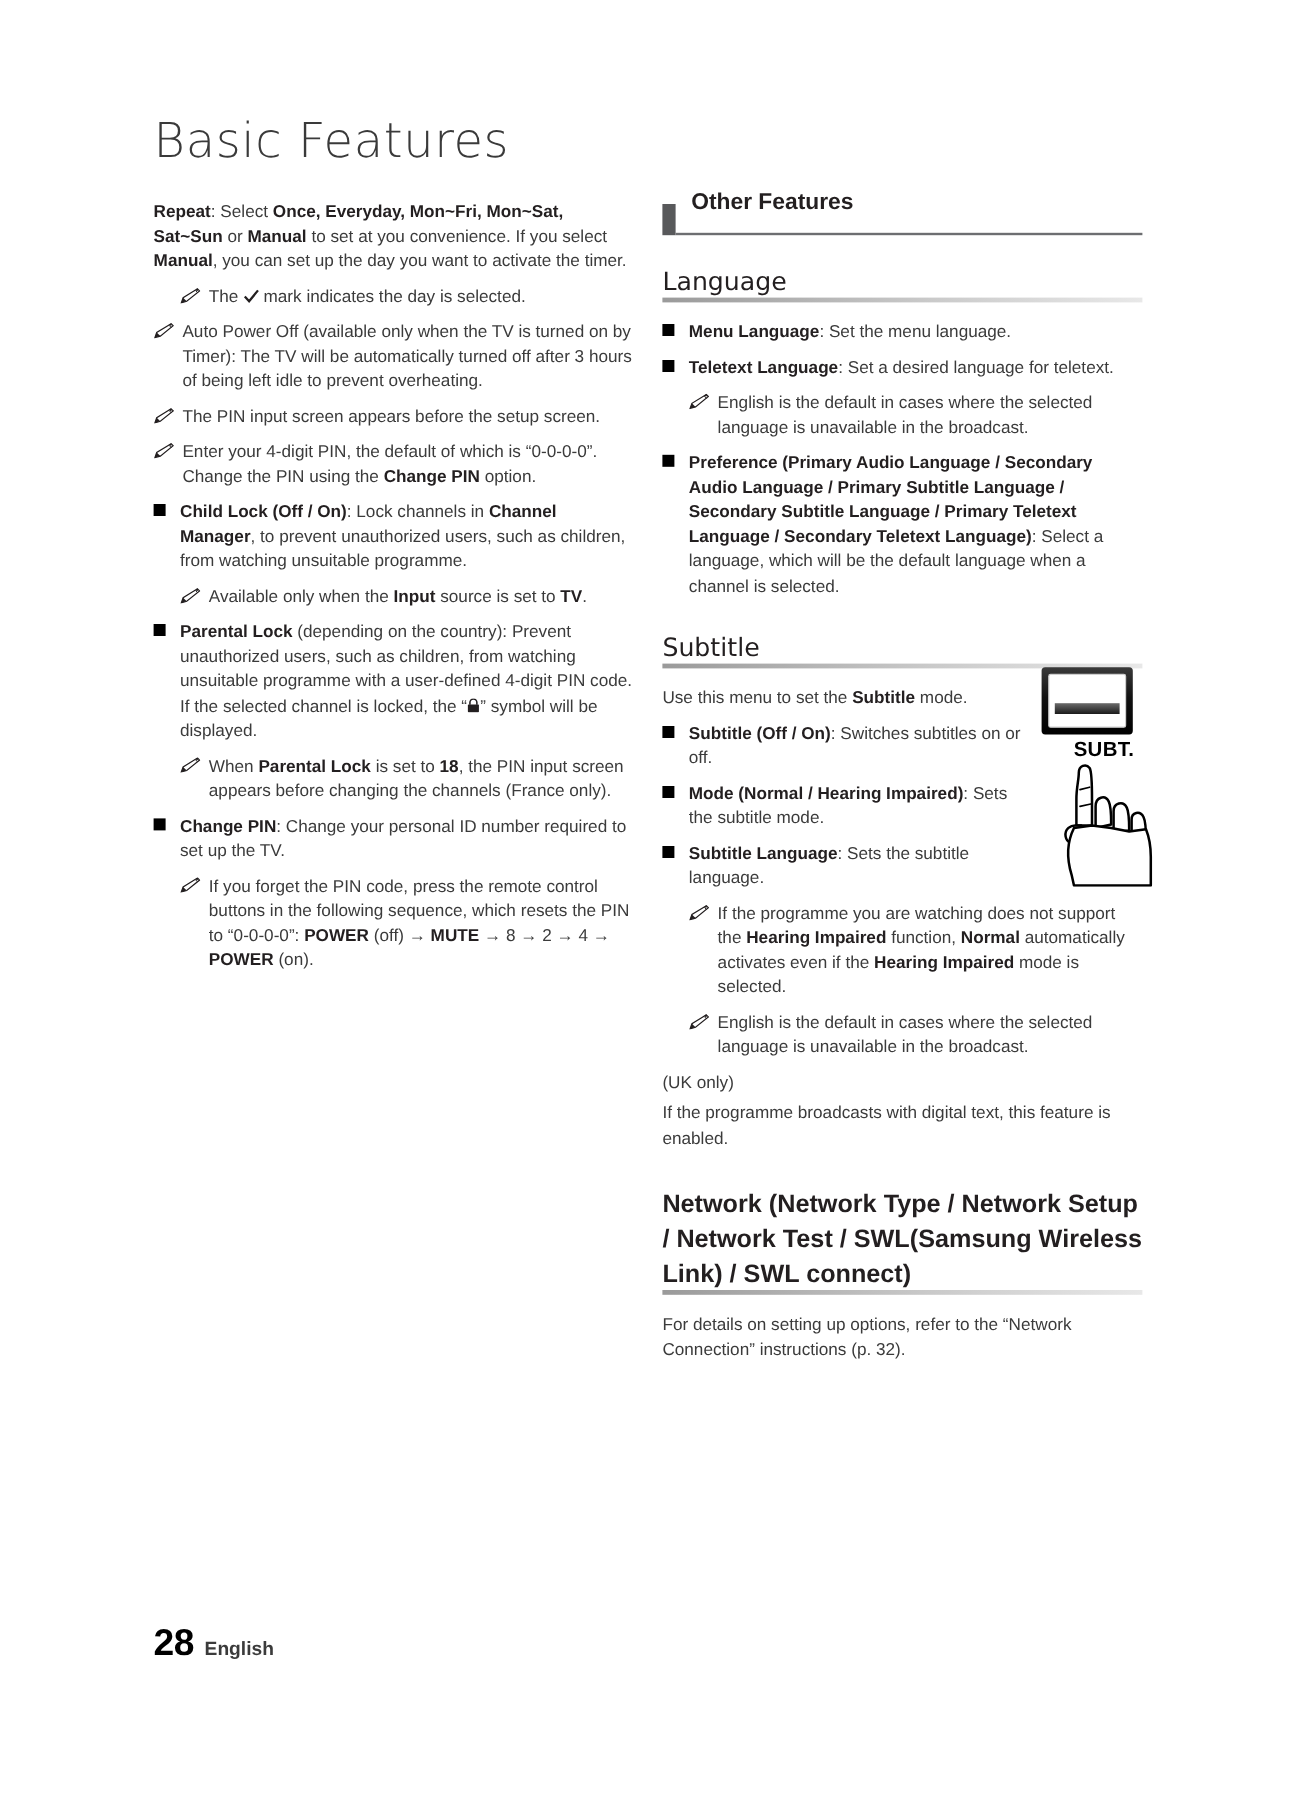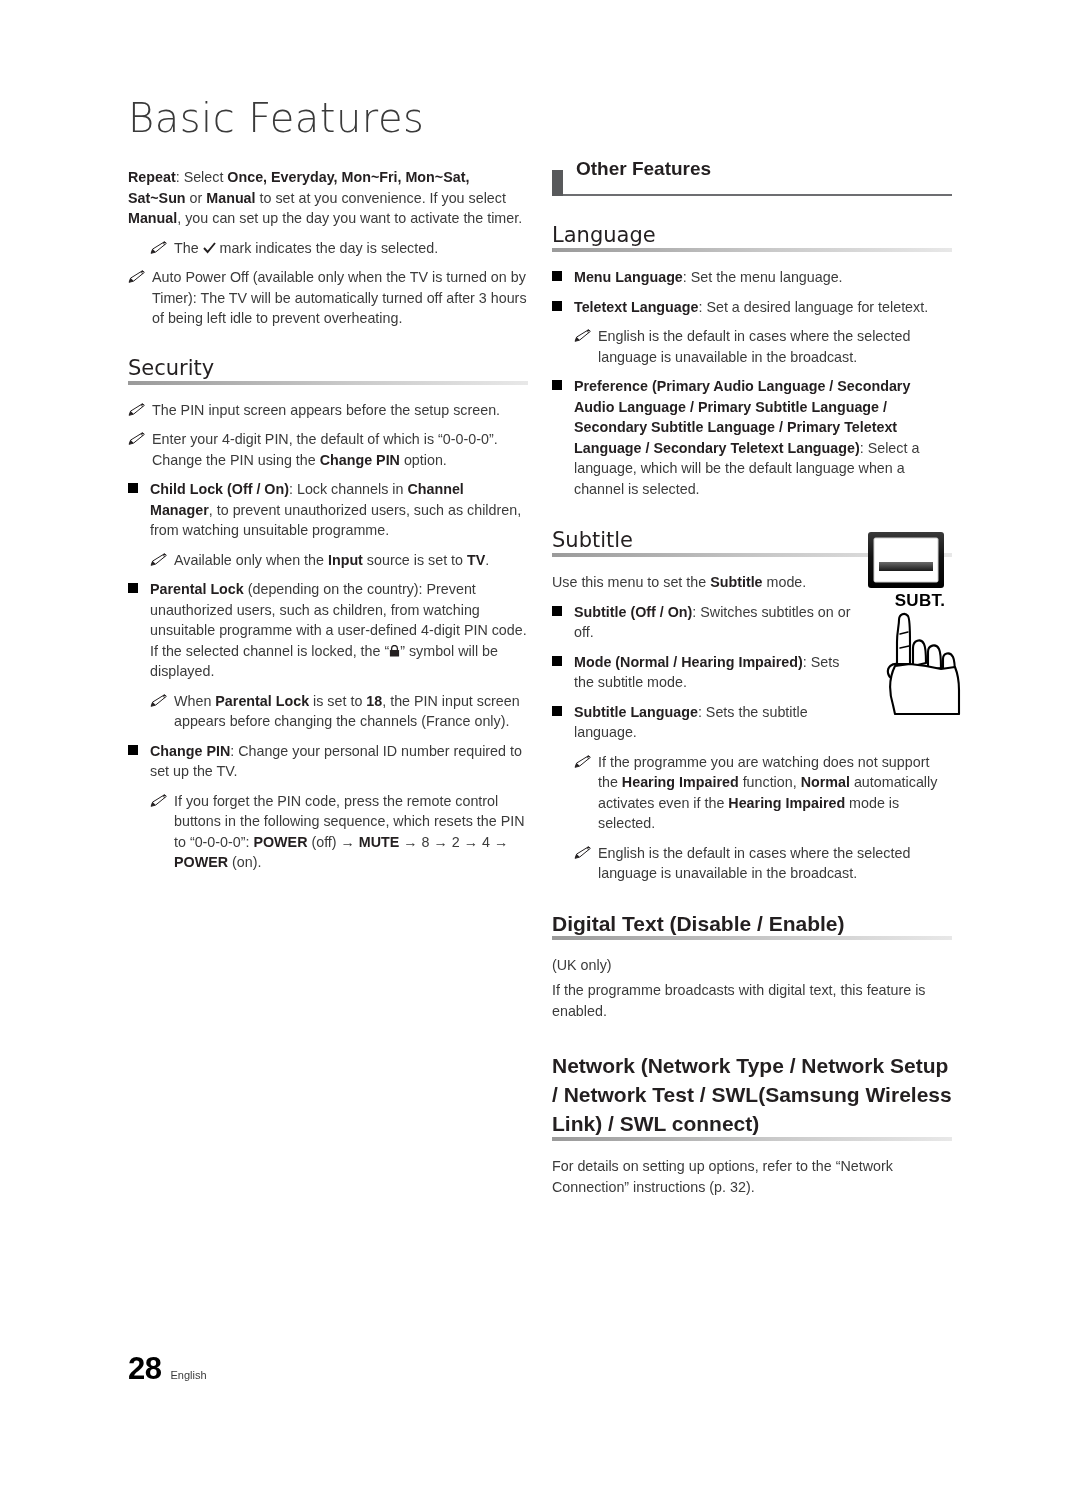--- a/index.html
+++ b/index.html
@@ -139,21 +139,21 @@
   
   .lockg { display:inline-block; width:11px; height:12px; vertical-align:-1px; }
 
   
   .ckm { display:inline-block; width:13px; height:12px; vertical-align:-1px; }
 
   
   .subt-fig {
     position:absolute;
     left:855px;
-    top:530px;
+    top:554px;
     width:130px;
     height:185px;
   }
   .subt-label {
     position:absolute;
     left:0; right:0;
     top:61px;
     text-align:center;
     font-size:17px;
     font-weight:bold;
@@ -170,22 +170,23 @@
     align-items:baseline;
   }
   .footer .pnum {
     font-size:31px;
     font-weight:bold;
     color:#000;
     margin-right:9px;
     letter-spacing:-0.5px;
   }
   .footer .plang {
-    font-size:11px;
+    font-size:16px;
     color:#3b3b3b;
+    font-weight:bold;
   }
 </style>
 </head>
 <body>
 
 <div class="page-title">Basic Features</div>
 
 <div class="col col-left">
 
   <div class="body-blk">
@@ -212,21 +213,20 @@
           <path d="M12.9 2.1 L14.8 4.0" stroke="#231f20" stroke-width="0.8"></path>
           <path d="M2.6 8.1 L5.6 11.1 L1.1 12.3 Z" fill="#231f20"></path>
           <circle cx="14.2" cy="1.6" r="0.9" fill="#231f20"></circle>
         </svg>
       </span>
       <span class="txt">Auto Power Off (available only when the TV is turned on by Timer): The TV will be automatically turned off after 3 hours of being left idle to prevent overheating.</span>
     </div>
   </div>
 
 
-  <div class="rule-head light-head">Security</div>
 
   <div class="body-blk">
 
     <div class="row note ind1">
       <span class="glyph">
         <svg class="pencil" viewBox="0 0 17 13" xmlns="http://www.w3.org/2000/svg">
           <path d="M14.6 0.7 L16.3 2.4 L5.6 11.1 L1.1 12.3 L2.6 8.1 Z" fill="none" stroke="#231f20" stroke-width="1"></path>
           <path d="M12.9 2.1 L14.8 4.0" stroke="#231f20" stroke-width="0.8"></path>
           <path d="M2.6 8.1 L5.6 11.1 L1.1 12.3 Z" fill="#231f20"></path>
           <circle cx="14.2" cy="1.6" r="0.9" fill="#231f20"></circle>
@@ -383,21 +383,20 @@
           <path d="M14.6 0.7 L16.3 2.4 L5.6 11.1 L1.1 12.3 L2.6 8.1 Z" fill="none" stroke="#231f20" stroke-width="1"></path>
           <path d="M12.9 2.1 L14.8 4.0" stroke="#231f20" stroke-width="0.8"></path>
           <path d="M2.6 8.1 L5.6 11.1 L1.1 12.3 Z" fill="#231f20"></path>
           <circle cx="14.2" cy="1.6" r="0.9" fill="#231f20"></circle>
         </svg>
       </span>
       <span class="txt">English is the default in cases where the selected language is unavailable in the broadcast.</span>
     </div>
   </div>
 
-  <div class="rule-head" style="margin-top:26px;">Digital Text (Disable / Enable)</div>
   <div class="body-blk">
     <p class="plain" style="margin-bottom:5px;">(UK only)</p>
     <p class="plain">If the programme broadcasts with digital text, this feature is enabled.</p>
   </div>
 
   <div class="rule-head" style="margin-top:30px; line-height:29px;">Network (Network Type / Network Setup / Network Test / SWL(Samsung Wireless Link) / SWL connect)</div>
   <div class="body-blk">
     <p class="plain">For details on setting up options, refer to the “Network Connection” instructions (p. 32).</p>
   </div>
 

